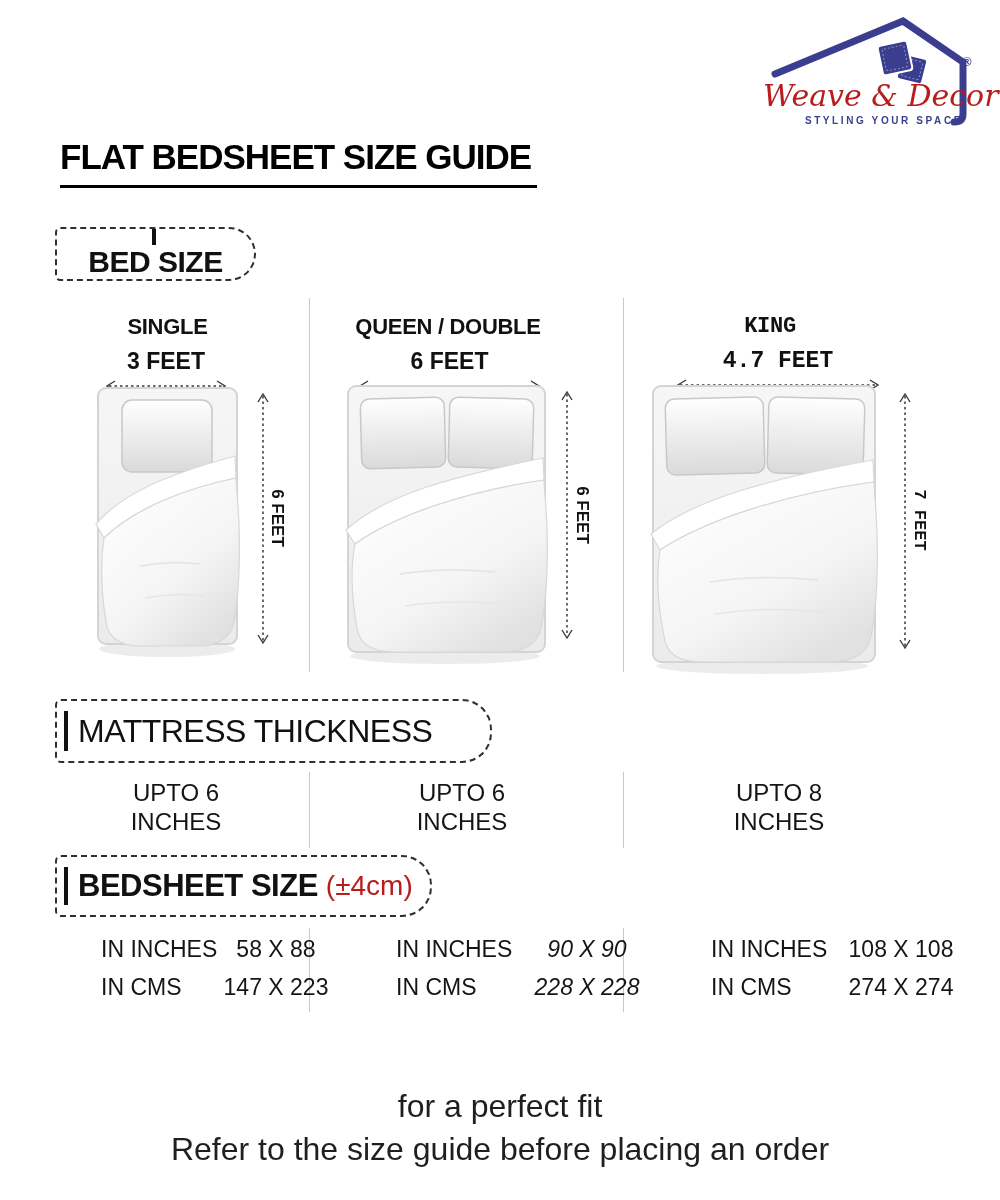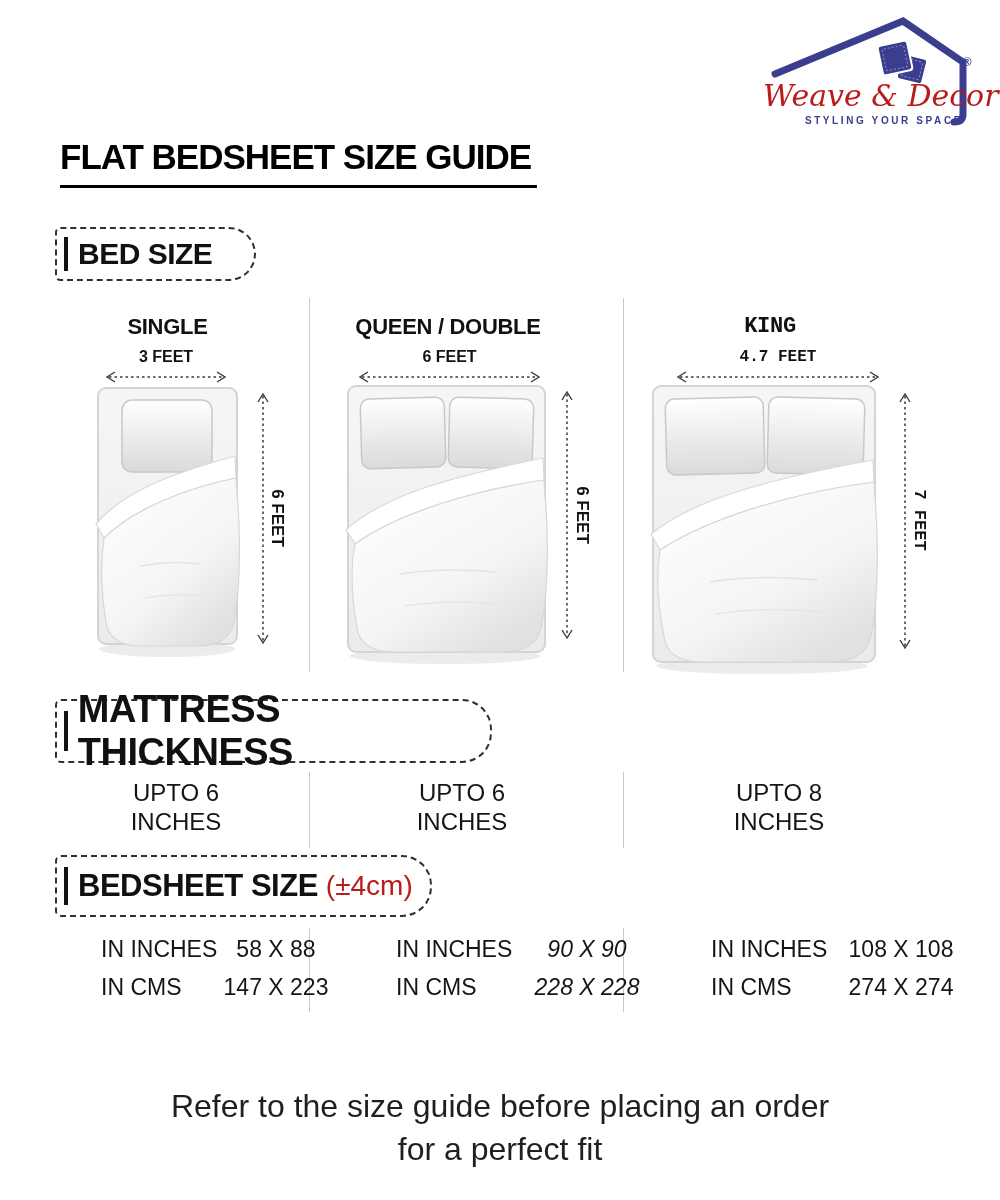--- a/index.html
+++ b/index.html
@@ -16,46 +16,46 @@
                 font-weight:bold;letter-spacing:2.6px;color:#3b3e8e;white-space:nowrap;}
 
   
   .title{position:absolute;left:60px;top:137px;font-size:35px;font-weight:bold;letter-spacing:-1px;
          color:#000;border-bottom:3px solid #000;padding:0 6px 8px 0;white-space:nowrap;}
 
   
   .badge{position:absolute;border:2px dashed #2f2f2f;border-radius:6px 30px 30px 6px;
          display:flex;align-items:center;background:#fff;box-sizing:border-box;}
   .badge .bar{width:4px;background:#111;margin:0 10px 0 7px;}
-  .badge-bedsize{left:55px;top:227px;width:201px;height:54px;}
+  .badge-bedsize{left:55px;top:227px;width:201px;height:54px;flex-direction:column;}
   .badge-bedsize .bar{height:34px;}
   .badge-bedsize .badge-text{font-size:30px;font-weight:bold;letter-spacing:-0.5px;}
   .badge-mattress{left:55px;top:699px;width:437px;height:64px;}
   .badge-mattress .bar{height:40px;}
-  .badge-mattress .badge-text{font-size:38px;font-weight:bold;letter-spacing:-0.5px;}
+  .badge-mattress .badge-text{font-size:32px;font-weight:normal;letter-spacing:-0.5px;}
   .badge-sheet{left:55px;top:855px;width:377px;height:62px;}
   .badge-sheet .bar{height:38px;}
   .badge-sheet .badge-text{font-size:31px;font-weight:bold;letter-spacing:-0.5px;}
   .badge-sheet .badge-tol{font-size:28px;font-weight:normal;margin-left:8px;color:#b91c1c;}
 
   
   .col{position:absolute;top:300px;height:390px;}
   .col1{left:55px;width:253px;}
   .col2{left:310px;width:313px;}
   .col3{left:625px;width:320px;font-family:Liberation Mono, monospace;}
   .col-header{position:absolute;top:14px;font-size:22px;font-weight:bold;text-align:center;
               letter-spacing:-0.3px;white-space:nowrap;}
   .col1 .col-header{left:30px;width:165px;}
   .col2 .col-header{left:33px;width:210px;}
   .col3 .col-header{left:30px;width:230px;}
   .w-dim{position:absolute;top:48px;}
   .col1 .w-dim{left:50px;width:122px;}
   .col2 .w-dim{left:48px;width:183px;}
   .col3 .w-dim{left:51px;width:204px;}
-  .w-label{text-align:center;font-size:16px;font-weight:bold;margin-bottom:4px;}
+  .w-label{text-align:center;font-size:23px;font-weight:bold;margin-bottom:4px;}
   .h-arrow{display:block;}
   .bed{position:absolute;}
   .col1 .bed{left:40px;top:86px;}
   .col2 .bed{left:35px;top:84px;}
   .col3 .bed{left:25px;top:84px;}
   .v-arrow{position:absolute;}
   .col1 .v-arrow{left:201px;top:92px;}
   .col2 .v-arrow{left:250px;top:90px;}
   .col3 .v-arrow{left:273px;top:92px;}
   .v-label{position:absolute;font-size:17px;font-weight:bold;white-space:nowrap;
@@ -306,17 +306,17 @@
       <span class="size-label">IN INCHES</span>
       <span class="size-value">108 X 108</span>
     </div>
     <div class="size-row">
       <span class="size-label">IN CMS</span>
       <span class="size-value">274 X 274</span>
     </div>
   </div>
 
   <div class="footer">
+    <div>for a perfect fit</div>
     <div>Refer to the size guide before placing an order</div>
-    <div>for a perfect fit</div>
   </div>
 
 </div>
 
 </body></html>

